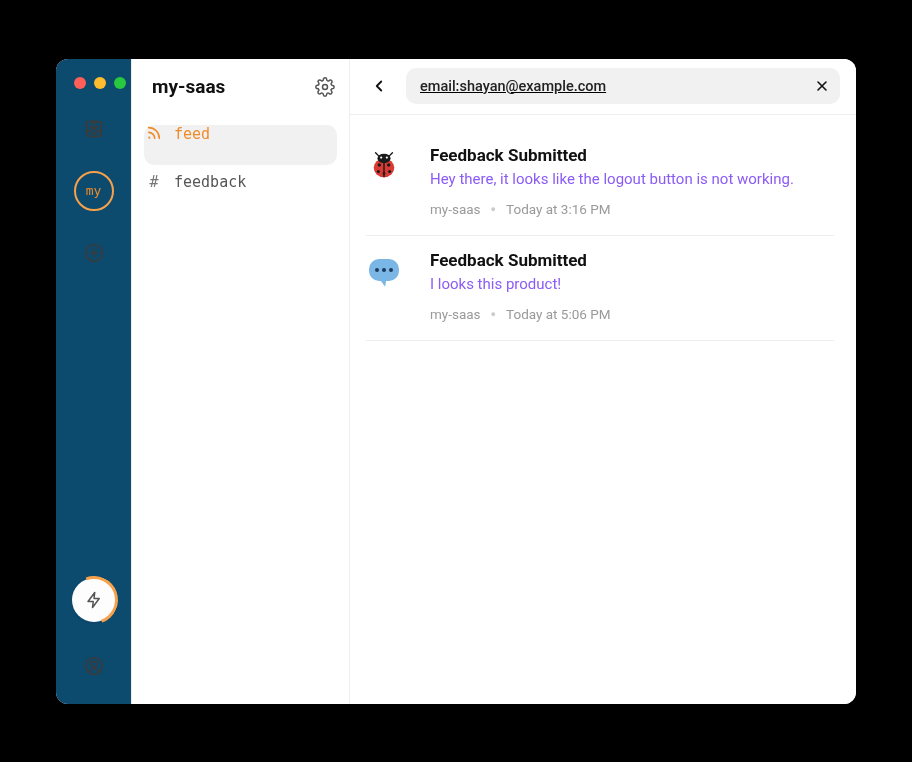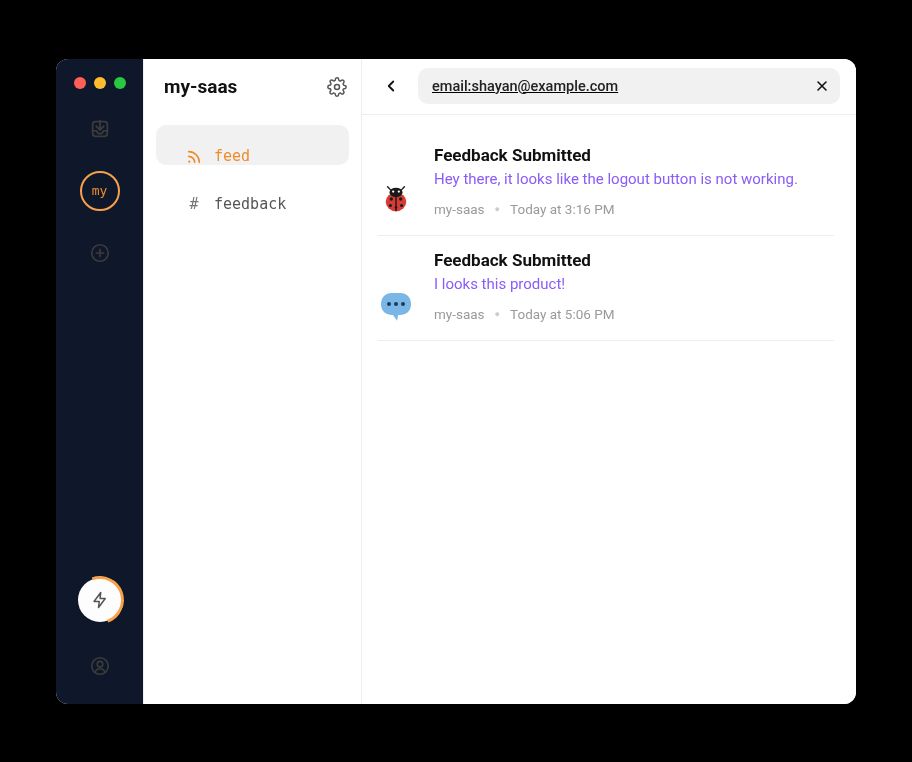--- a/index.html
+++ b/index.html
@@ -32,28 +32,28 @@
     gap: 8px;
     z-index: 10;
   }
   .tl { width: 12px; height: 12px; border-radius: 50%; }
   .tl-red { background: #ff5f57; }
   .tl-yellow { background: #febc2e; }
   .tl-green { background: #28c840; }
 
   
   .rail {
-    width: 88px;
+    width: 76px;
     border-right: 1px solid #eee;
     display: flex;
     flex-direction: column;
     align-items: center;
     padding-top: 50px;
     gap: 22px;
-    background: #0f172a;
+    background: #0c4a6e;
   }
   .rail-btn {
     width: 40px; height: 40px;
     display: flex; align-items: center; justify-content: center;
     color: #3b3b3b;
   }
   .rail-avatar {
     width: 40px; height: 40px;
     border: 2px solid #f7a24a;
     border-radius: 50%;
@@ -106,24 +106,24 @@
   }
   .gear { color: #555; }
   .nav {
     padding: 10px 12px;
     display: flex;
     flex-direction: column;
     gap: 8px;
   }
   .nav-item {
     display: flex;
-    align-items: flex-end;
+    align-items: flex-start;
     gap: 12px;
     height: 40px;
-    padding: 0 30px;
+    padding: 0 2px;
     border-radius: 10px;
     font-family: ui-monospace, "SF Mono", Menlo, monospace;
     font-size: 15px;
     color: #555;
   }
   .nav-item.active {
     background: #f1f1f1;
     color: #f08b2a;
   }
   .nav-icon { width: 16px; display: flex; justify-content: center; }
@@ -163,24 +163,23 @@
   }
   .clear-btn { color: #111; }
 
   .feed {
     padding: 16px 22px 16px 16px;
     display: flex;
     flex-direction: column;
   }
   .item {
     display: flex;
-    gap: 20px;
+    gap: 28px;
     padding: 14px 0 18px;
     border-bottom: 1px solid #eee;
-    align-items: flex-end;
   }
   .avatar-slot {
     width: 36px; height: 36px;
     display: flex; align-items: center; justify-content: center;
     margin-top: 2px;
   }
   .item-body { flex: 1; min-width: 0; }
   .item-title { font-size: 17px; font-weight: 700; color: #111; margin-bottom: 4px; }
   .item-text { font-size: 15px; color: #8b5cf6; margin-bottom: 12px; line-height: 1.35; }
   .item-meta { font-size: 13.5px; color: #9a9a9a; display: flex; align-items: center; gap: 10px; }

